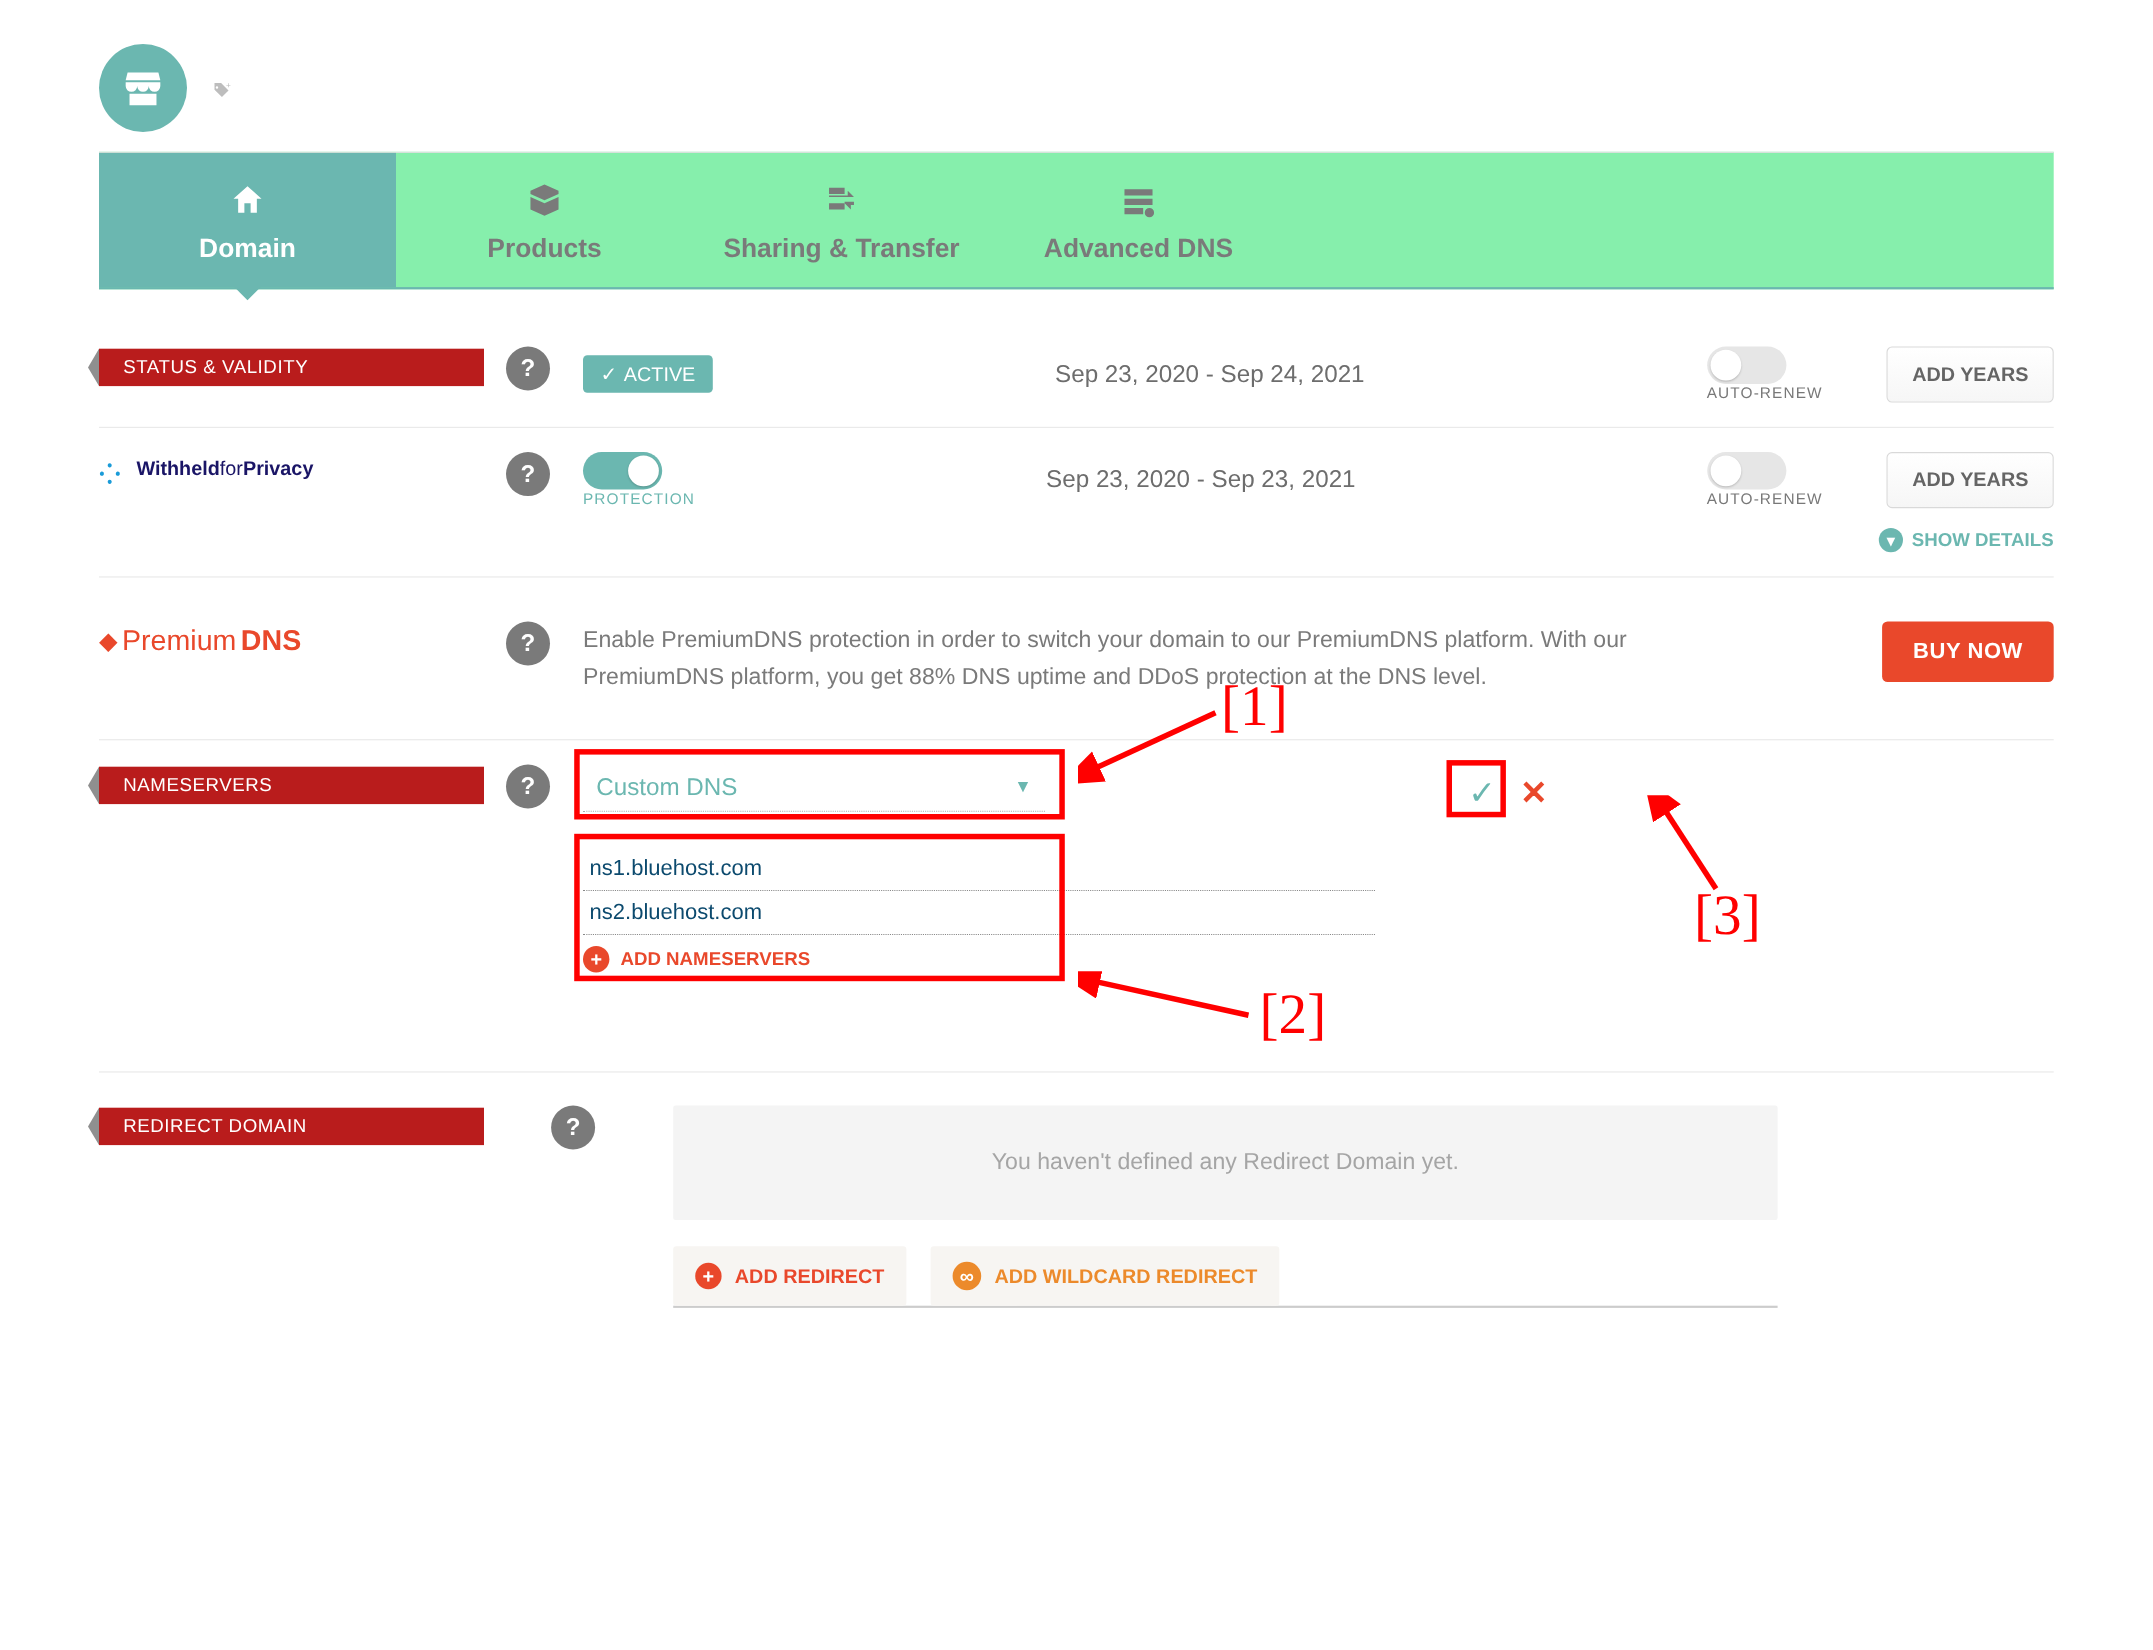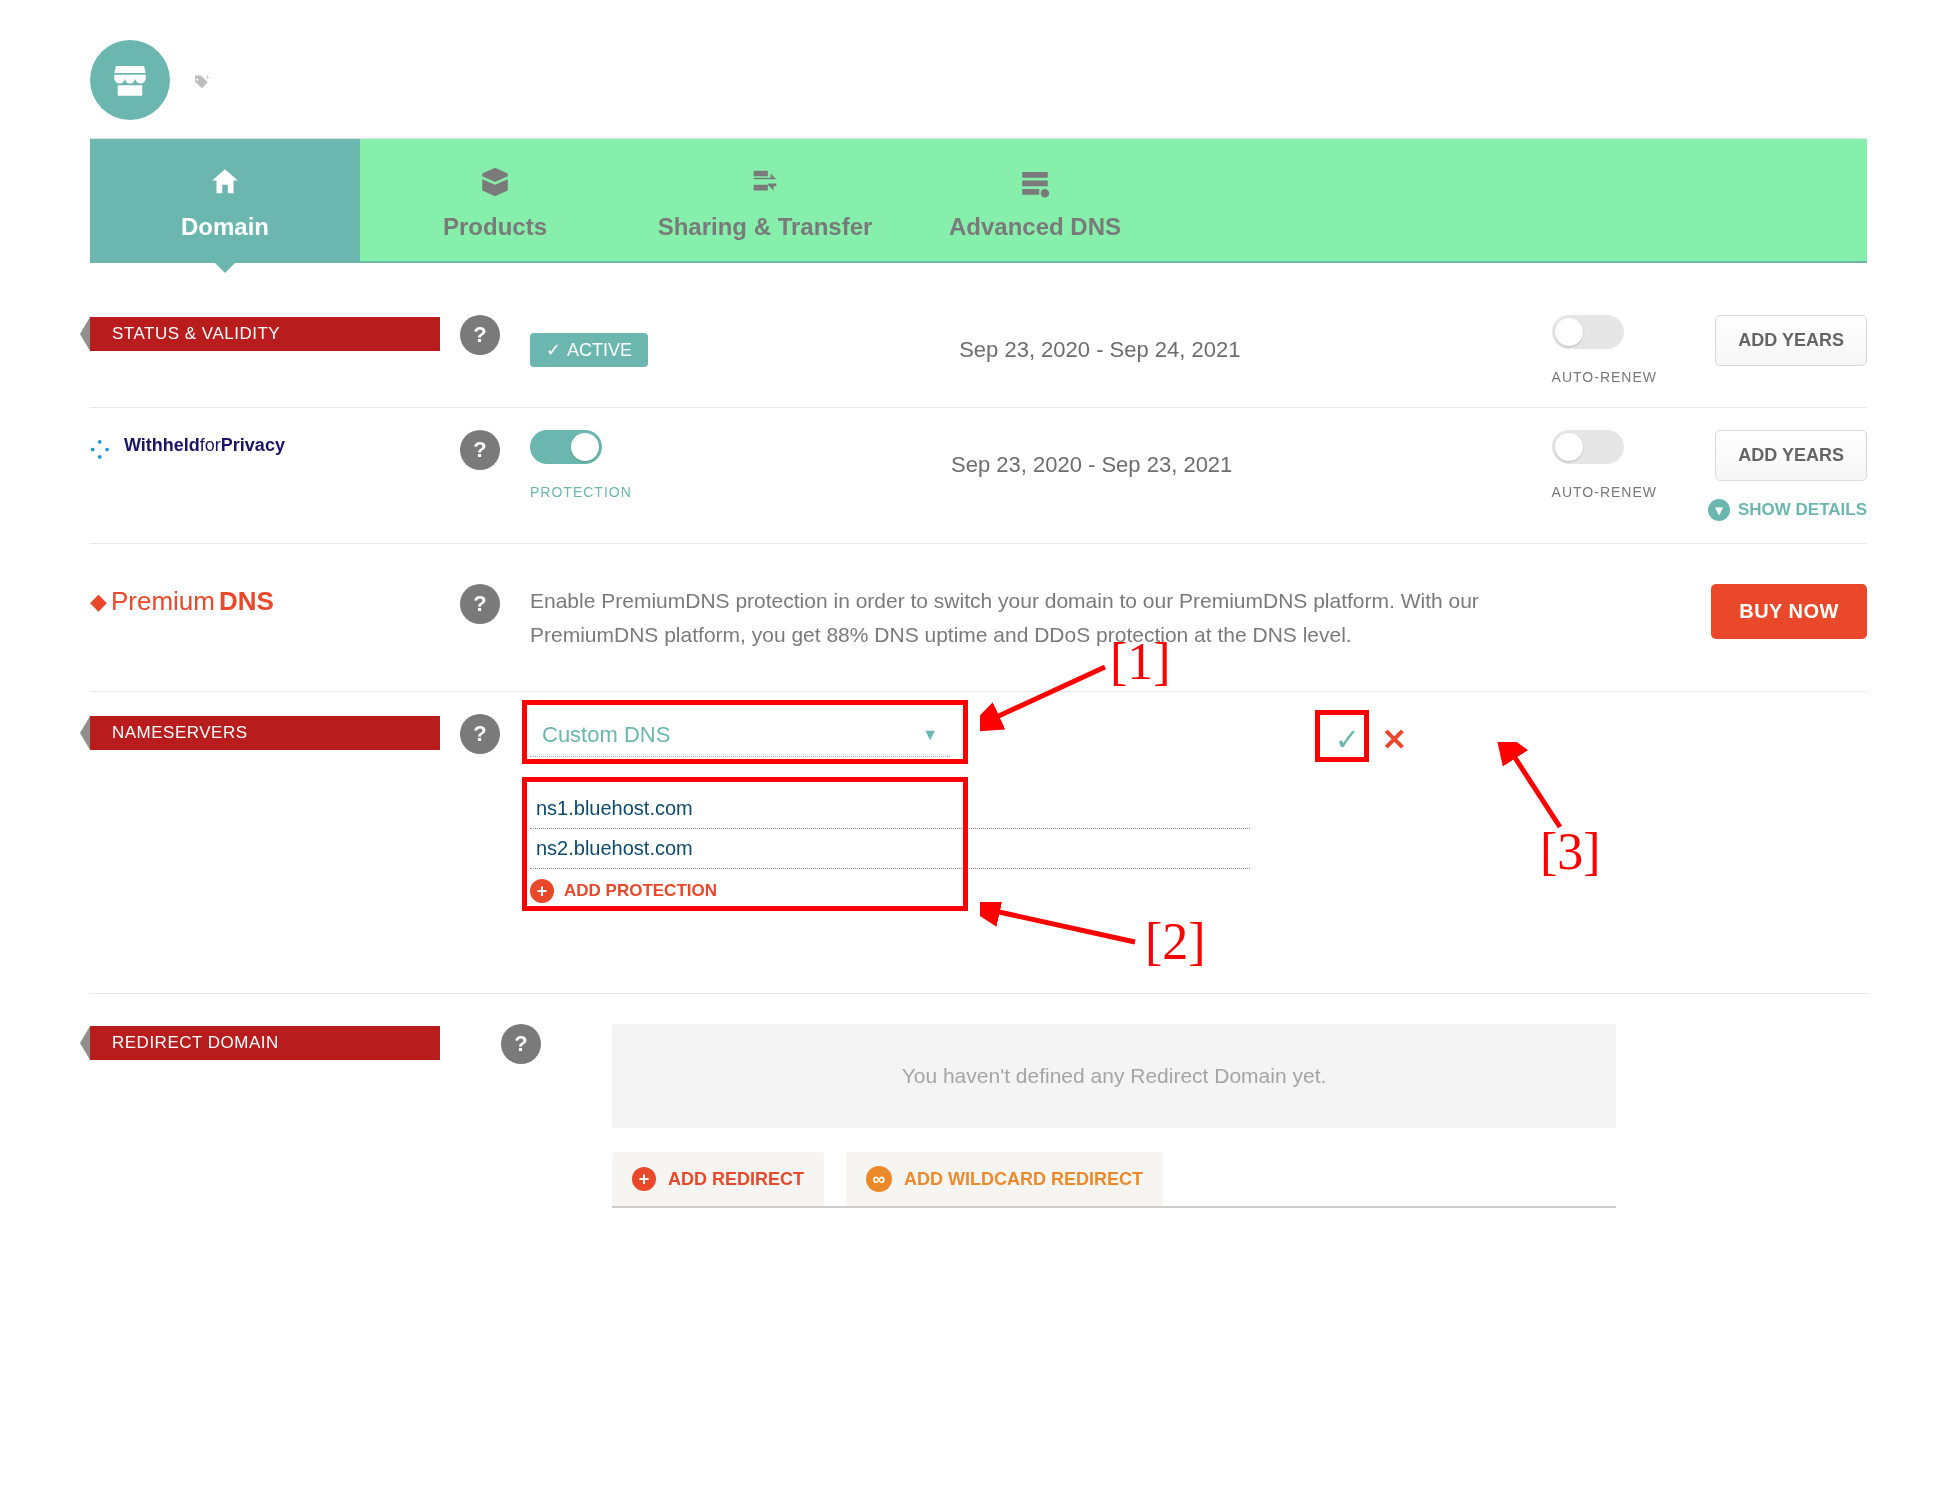--- a/index.html
+++ b/index.html
@@ -72,21 +72,21 @@
   .toggle {
     width:72px; height:34px; border-radius:17px; background:#e6e6e6; position:relative; cursor:pointer;
   }
   .toggle.on { background:#6bb7b0; }
   .toggle .knob {
     width:28px; height:28px; border-radius:50%; background:#fff; position:absolute; top:3px;
     box-shadow:0 1px 2px rgba(0,0,0,.2);
   }
   .toggle.off .knob{ left:3px; }
   .toggle.on .knob{ right:3px; }
-  .toggle-cap { font-size:14px; letter-spacing:1px; color:#787878; text-align:right; margin-top:20px;}
+  .toggle-cap { font-size:14px; letter-spacing:1px; color:#787878; text-align:right; margin-top:0;}
   .toggle-cap.teal{ color:#6bb7b0; }
 
   .btn {
     border:1px solid #d9d9d9; background:linear-gradient(#fff,#f6f6f6);
     color:#656565; font-weight:700; padding:14px 22px; border-radius:5px; font-size:18px; cursor:pointer;
   }
   .btn-red { background:#e9482b; color:#fff; border:none; font-size:20px; letter-spacing:.5px; padding:16px 28px; border-radius:5px; font-weight:700; cursor:pointer;}
   .show-link { color:#6bb7b0; font-size:17px; font-weight:700; display:flex; align-items:center; gap:8px; cursor:pointer;}
   .show-link .dot{ width:22px;height:22px;border-radius:50%;background:#6bb7b0;color:#fff;display:inline-flex;align-items:center;justify-content:center;font-size:14px;}
 
@@ -275,21 +275,21 @@
           <span class="arrow">▼</span>
         </div>
         <div class="red-box" style="left:-8px; top:-14px; width:446px; height:64px;"></div>
       </div>
 
       <div style="position:relative; margin-top:32px;">
         <input class="ns-input" value="ns1.bluehost.com" style="">
         <input class="ns-input" value="ns2.bluehost.com" style="">
         <div class="add-ns">
           <span class="circle-plus">+</span>
-          <span>ADD PROTECTION</span>
+          <span>ADD NAMESERVERS</span>
         </div>
         <div class="red-box" style="left:-8px; top:-12px; width:446px; height:134px;"></div>
       </div>
 
       <div class="confirm-group" style="right:260px;">
         <span class="check-btn">✓</span>
         <span class="x-btn">✕</span>
         <div class="red-box" style="left:-14px; top:-10px; width:54px; height:52px;"></div>
       </div>
     </div>

